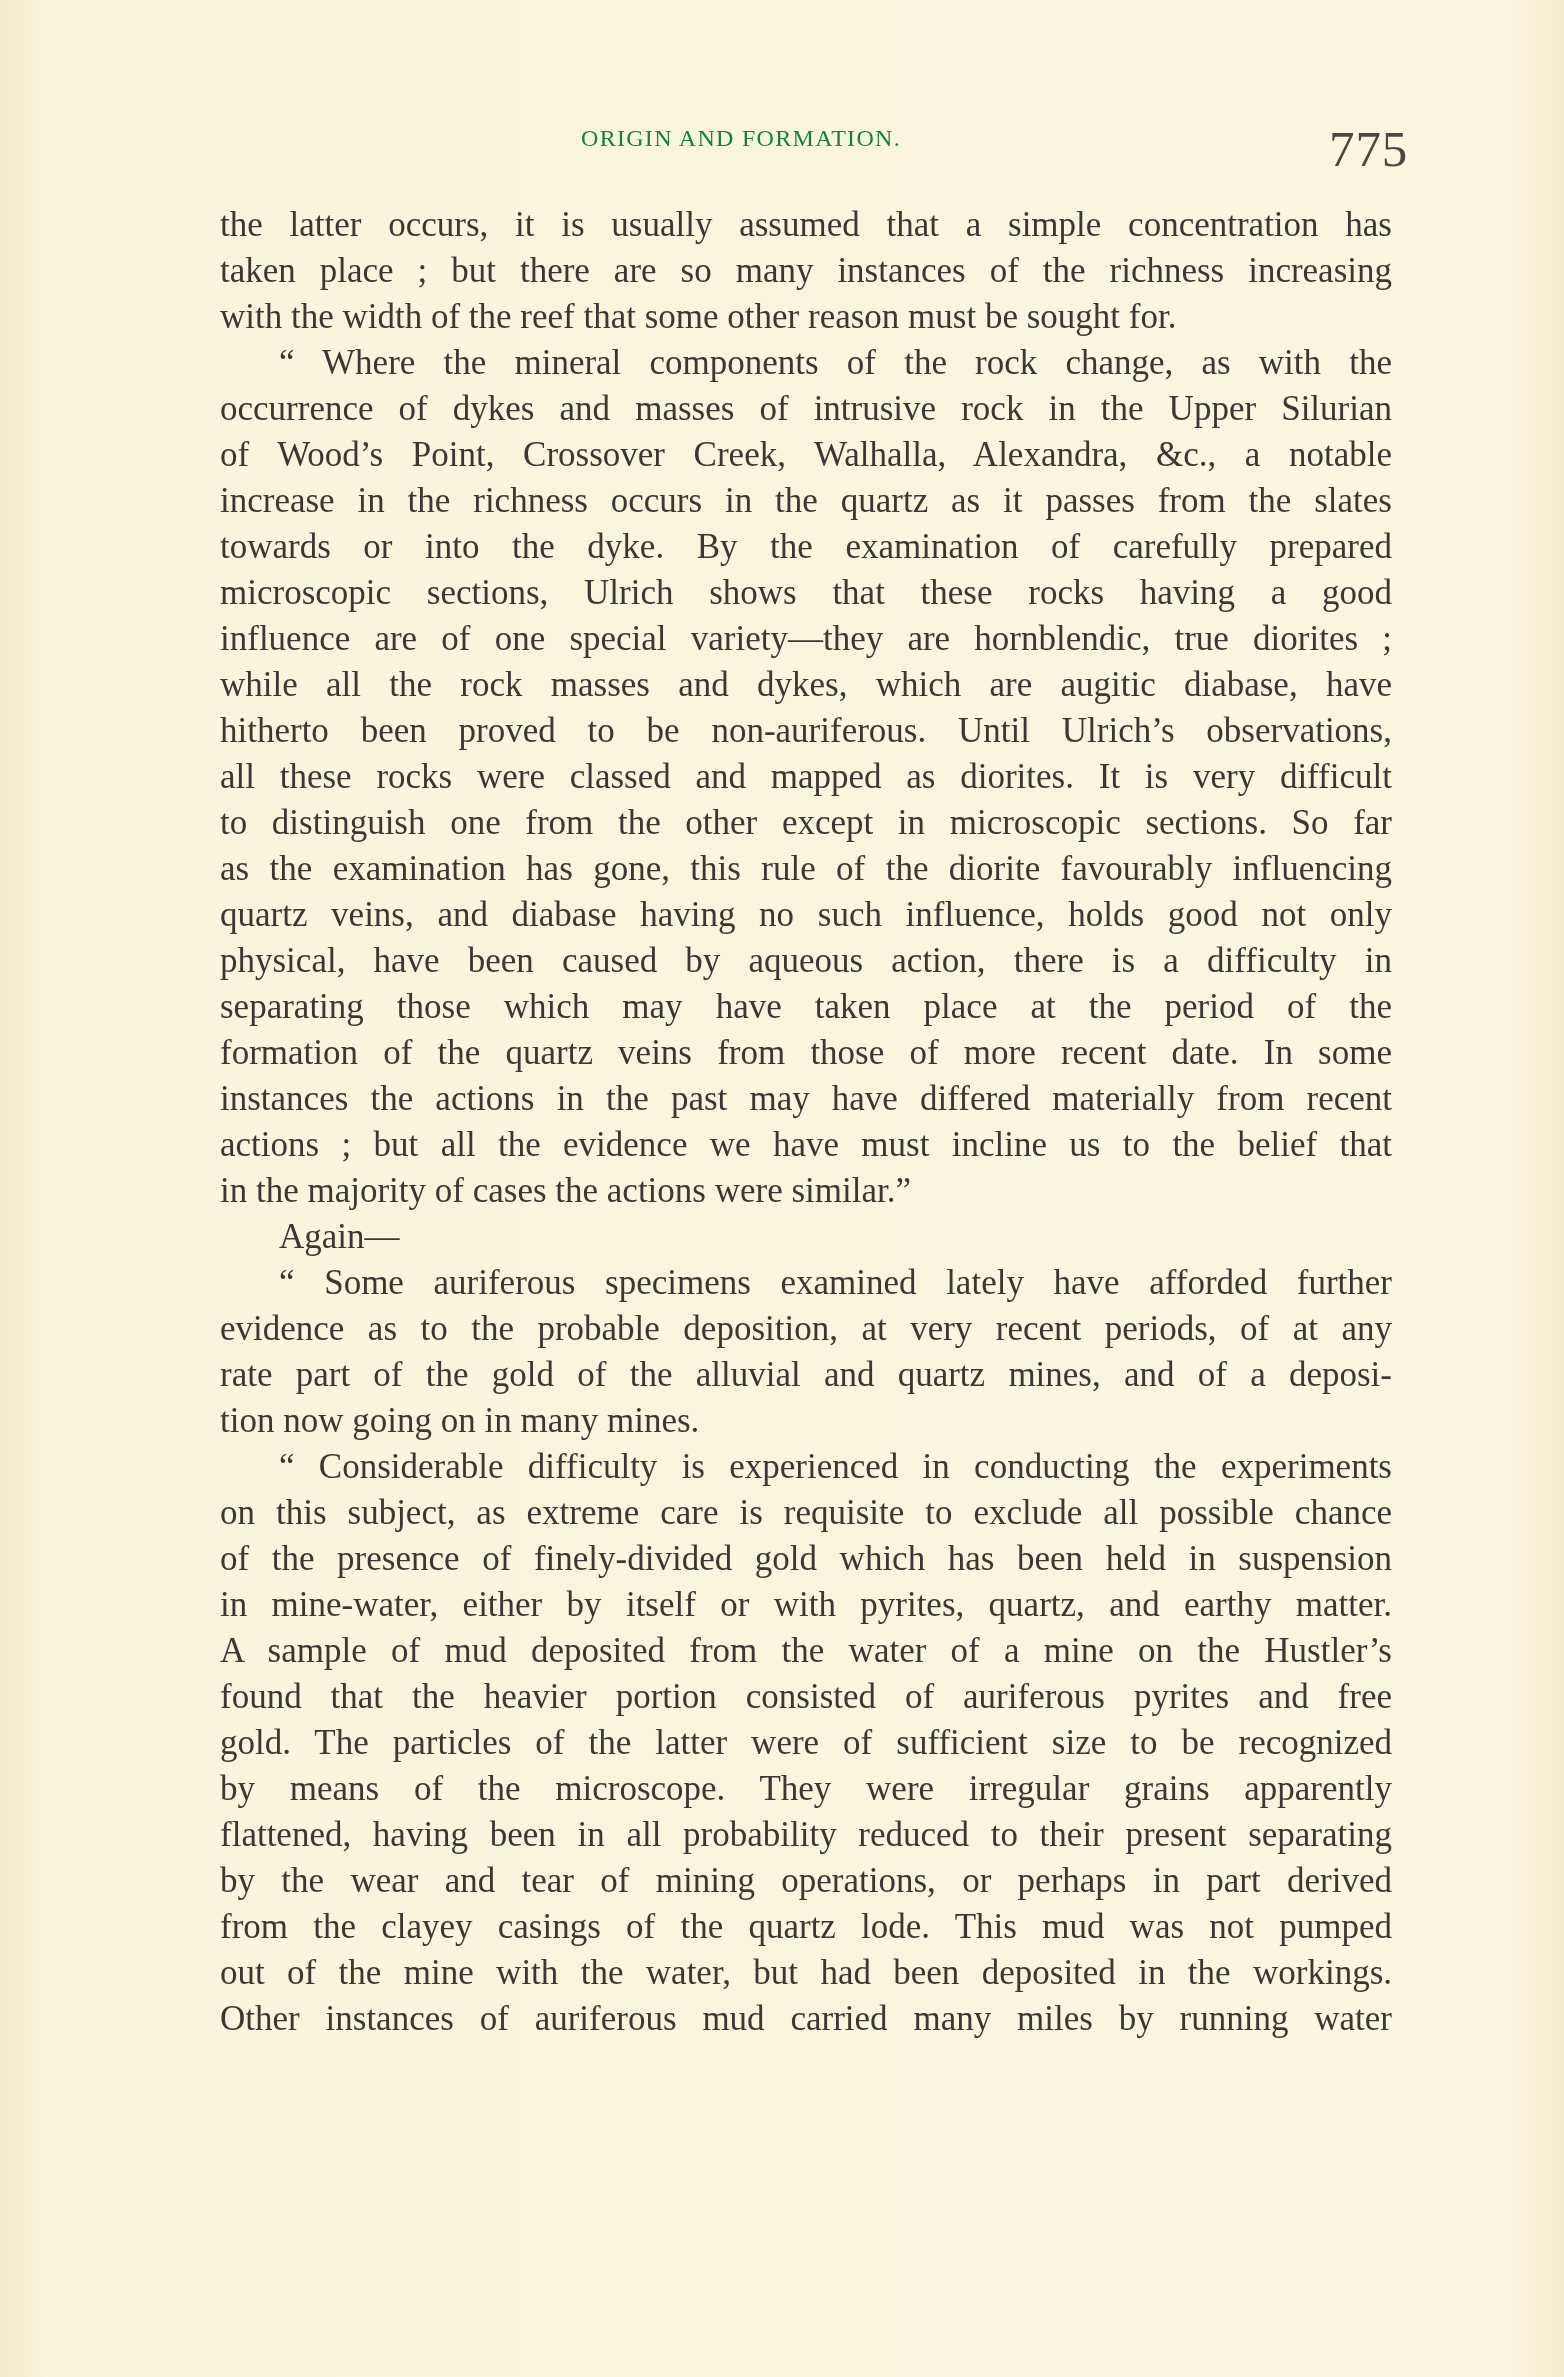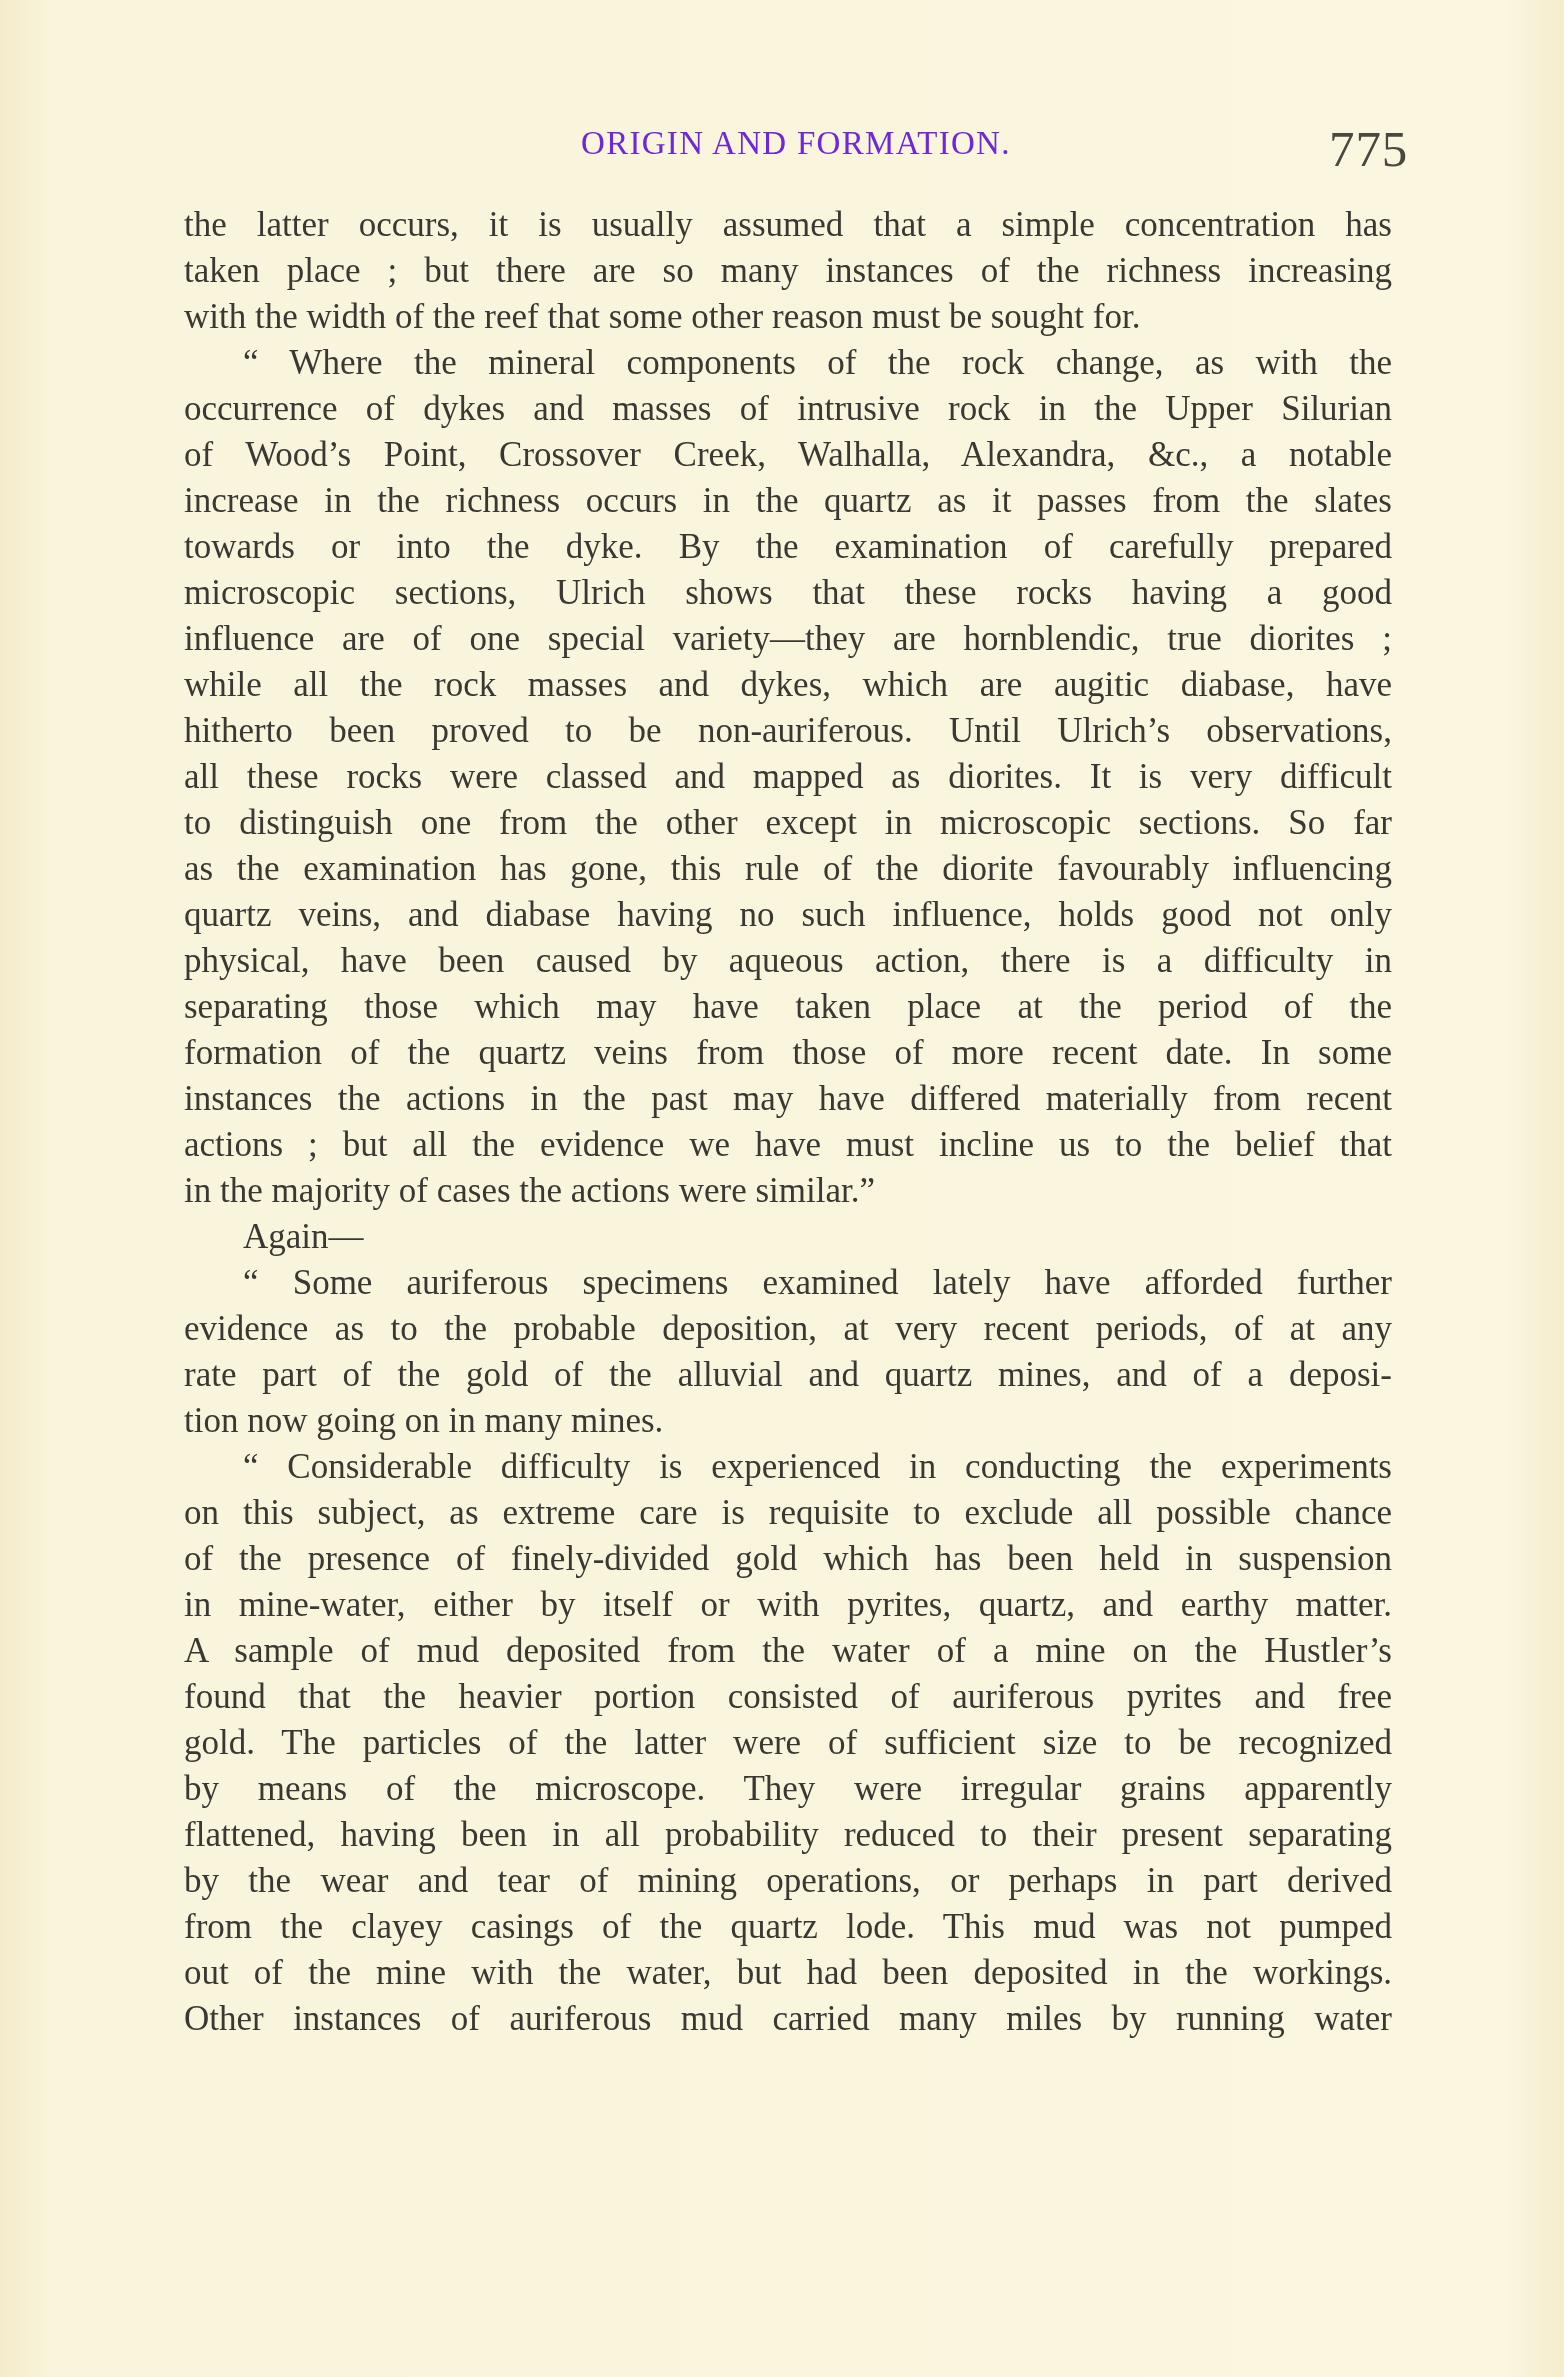--- a/index.html
+++ b/index.html
@@ -9,34 +9,34 @@
     background-image: linear-gradient(90deg, #f3ebcb 0px, #f9f5dc 54px, #faf6df 1506px, #f4edcd 1565px);
     position: relative; overflow: hidden;
     font-family: "Liberation Serif", "DejaVu Serif", serif;
     color: #3b3833;
   }
   .running-head {
     position: absolute; top: 125px; left: 0; width: 1565px; height: 45px;
   }
   .running-title {
     position: absolute; left: 581px; top: 0;
-    font-size: 33px; letter-spacing: 1.3px; color: #6d28d9;
+    font-size: 24px; letter-spacing: 1.3px; color: #15803d;
   }
   .page-number {
     position: absolute; left: 1329px; top: -5.4px;
     font-size: 51px; color: #4a4740; letter-spacing: 0.9px;
   }
   .body-text {
     position: absolute; top: 202px; left: 184px; width: 1208px;
   }
   .line {
     height: 46px; line-height: 46px;
     font-size: 35px;
     white-space: nowrap;
-    text-align: justify; text-align-last: justify;
+    text-align: justify; text-align-last: justify; margin-left: 36px;
   }
   .line.last { text-align-last: left; }
   .line.indent { padding-left: 59px; }
 </style>
 </head>
 <body>
 
 <div class="running-head">
   <span class="running-title">ORIGIN AND FORMATION.</span>
   <span class="page-number">775</span>

